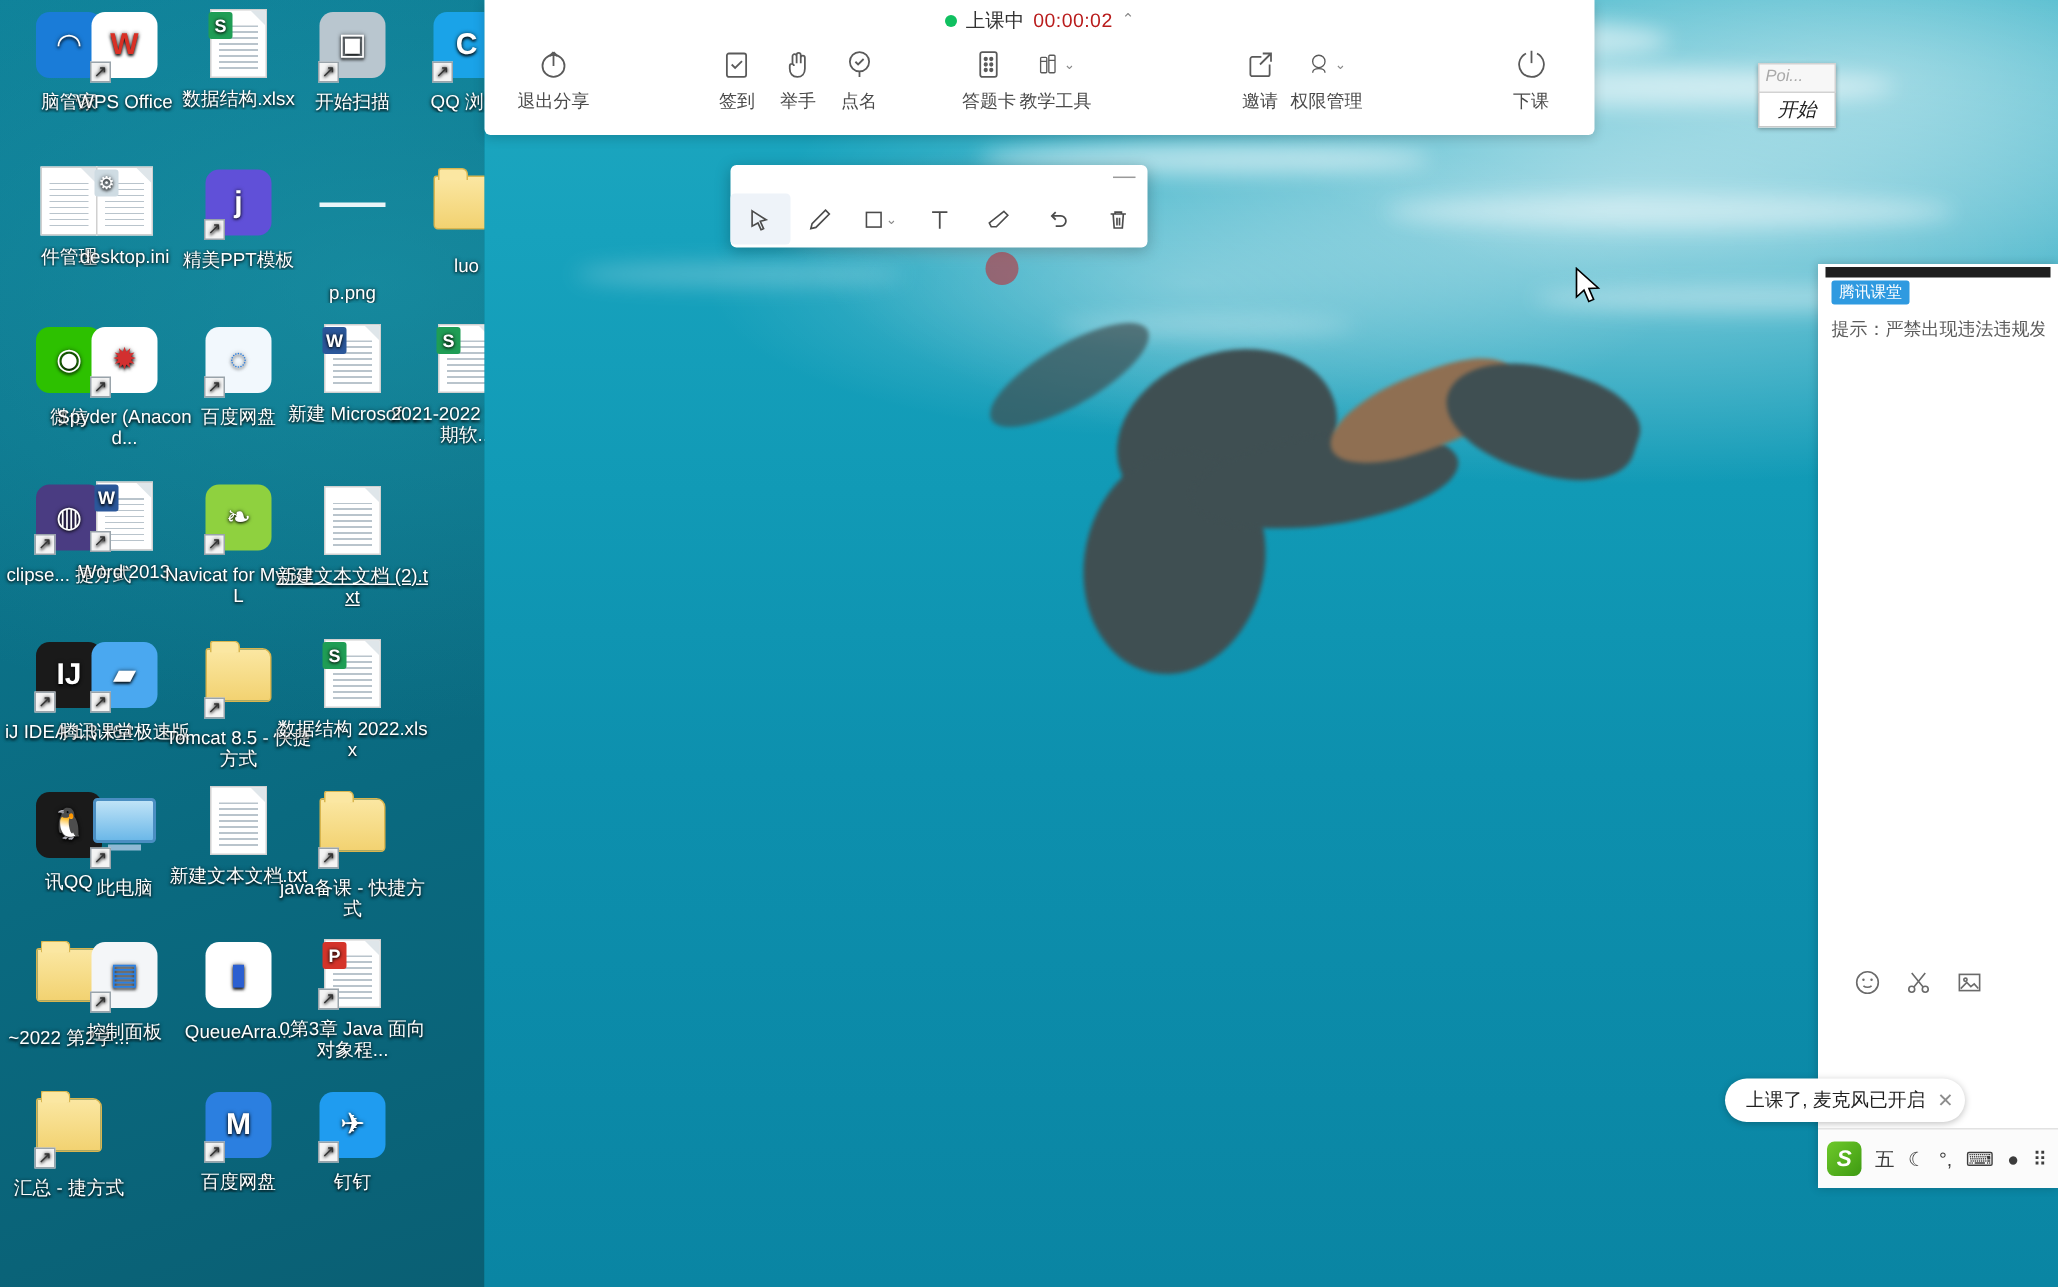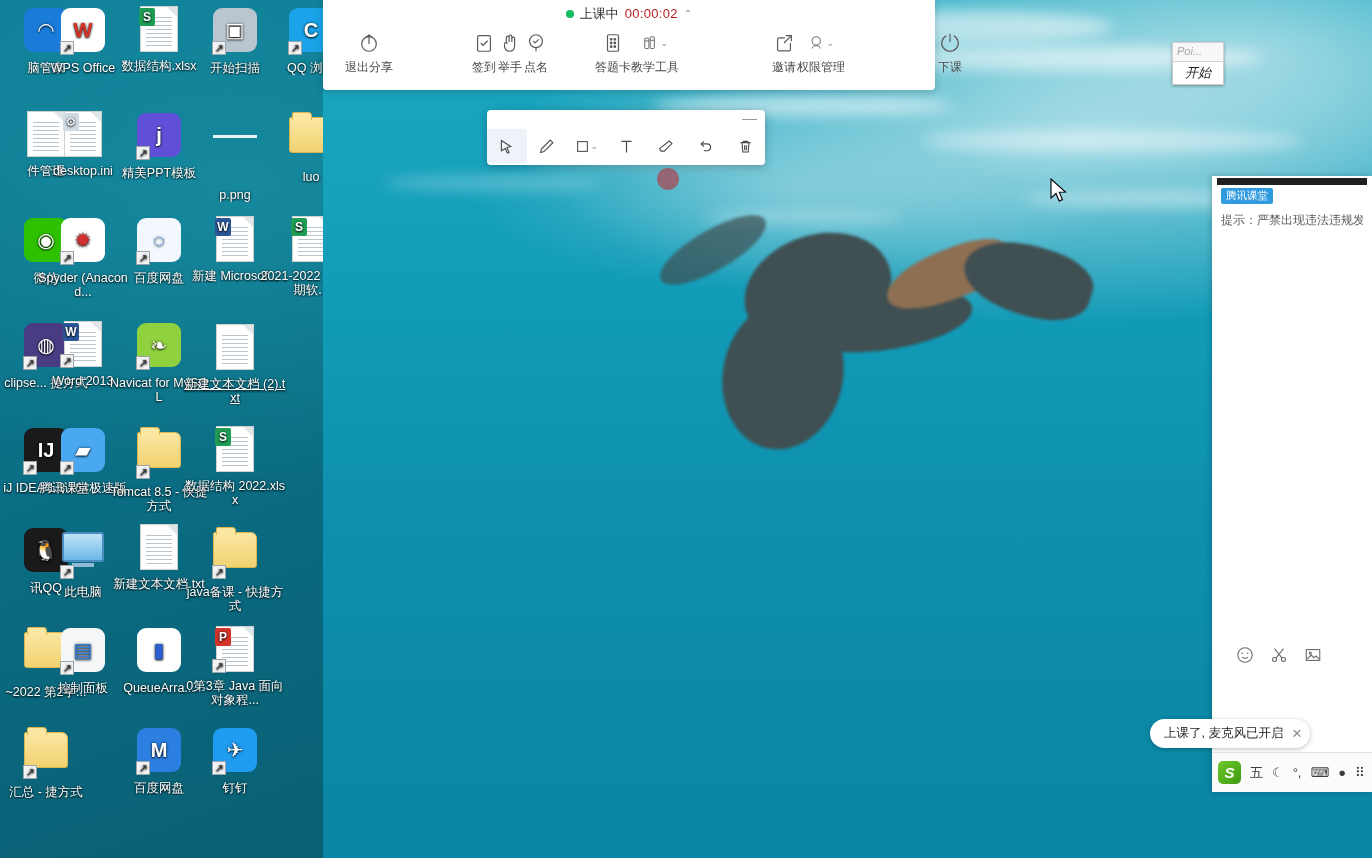--- a/index.html
+++ b/index.html
@@ -112,21 +112,21 @@
   .diver-body {
     position: absolute;
     background: #3f4f52;
     border-radius: 50%;
     filter: blur(1.5px);
   }
 
   
   #class-toolbar {
     position: absolute;
-    left: 323px; top: 0; width: 612px; height: 90px;
+    left: 323px; top: 0; width: 740px; height: 90px;
     background: #ffffff;
     box-shadow: 0 2px 8px rgba(0,0,0,.18);
     border-bottom-left-radius: 4px;
     border-bottom-right-radius: 4px;
   }
   #class-status {
     height: 27px;
     display: flex; align-items: center; justify-content: center;
     gap: 6px;
     font-size: 13px;

